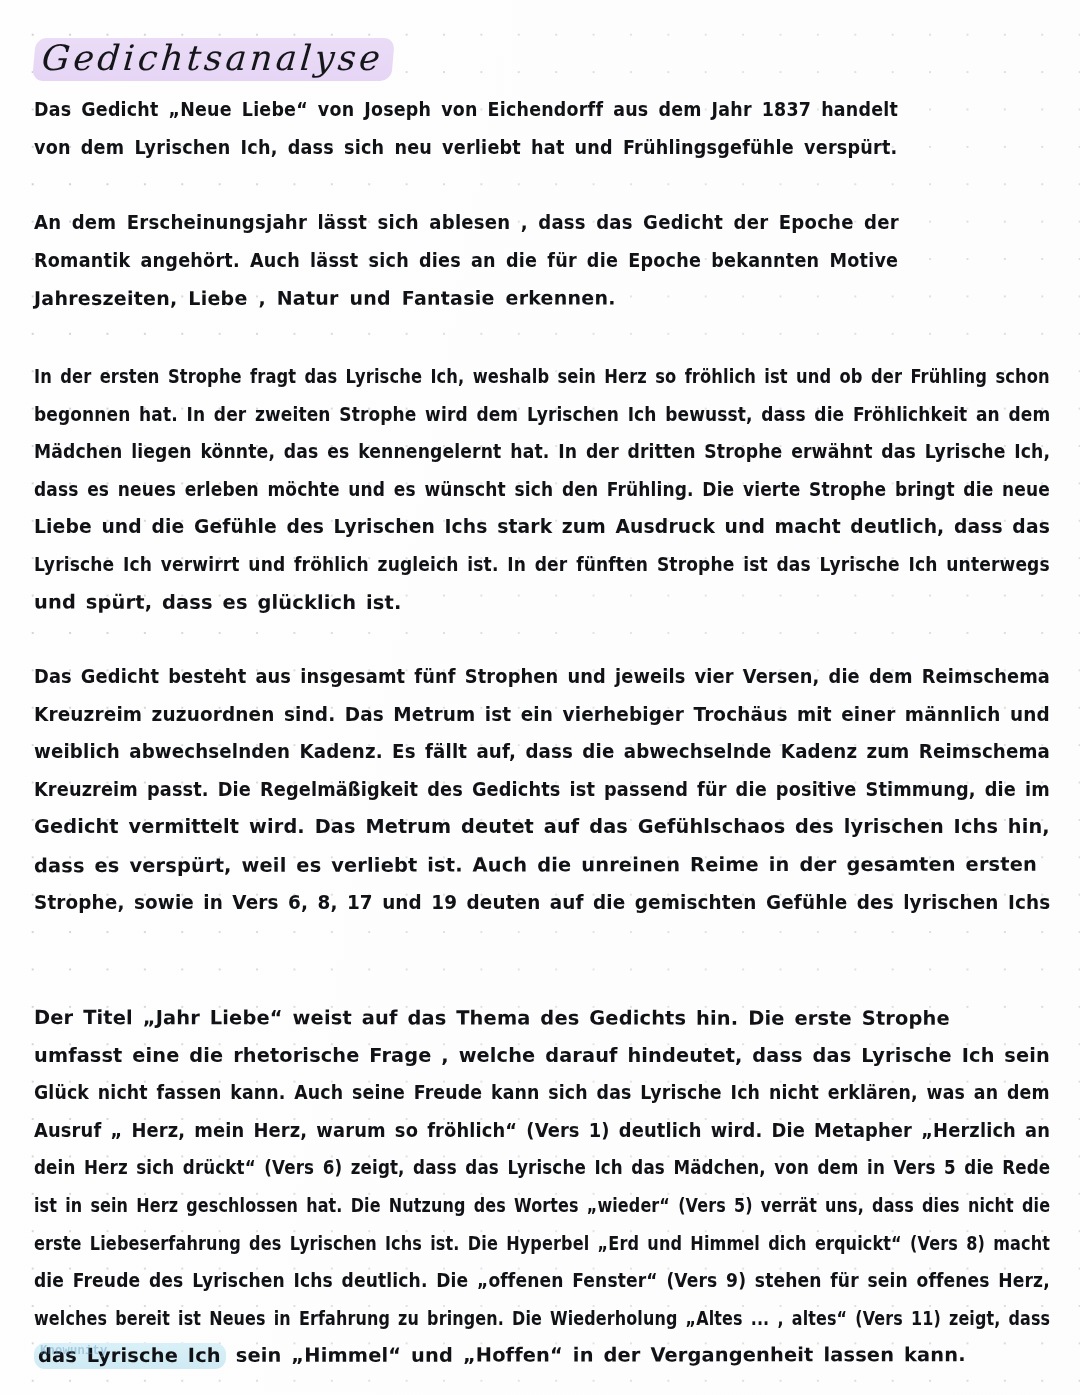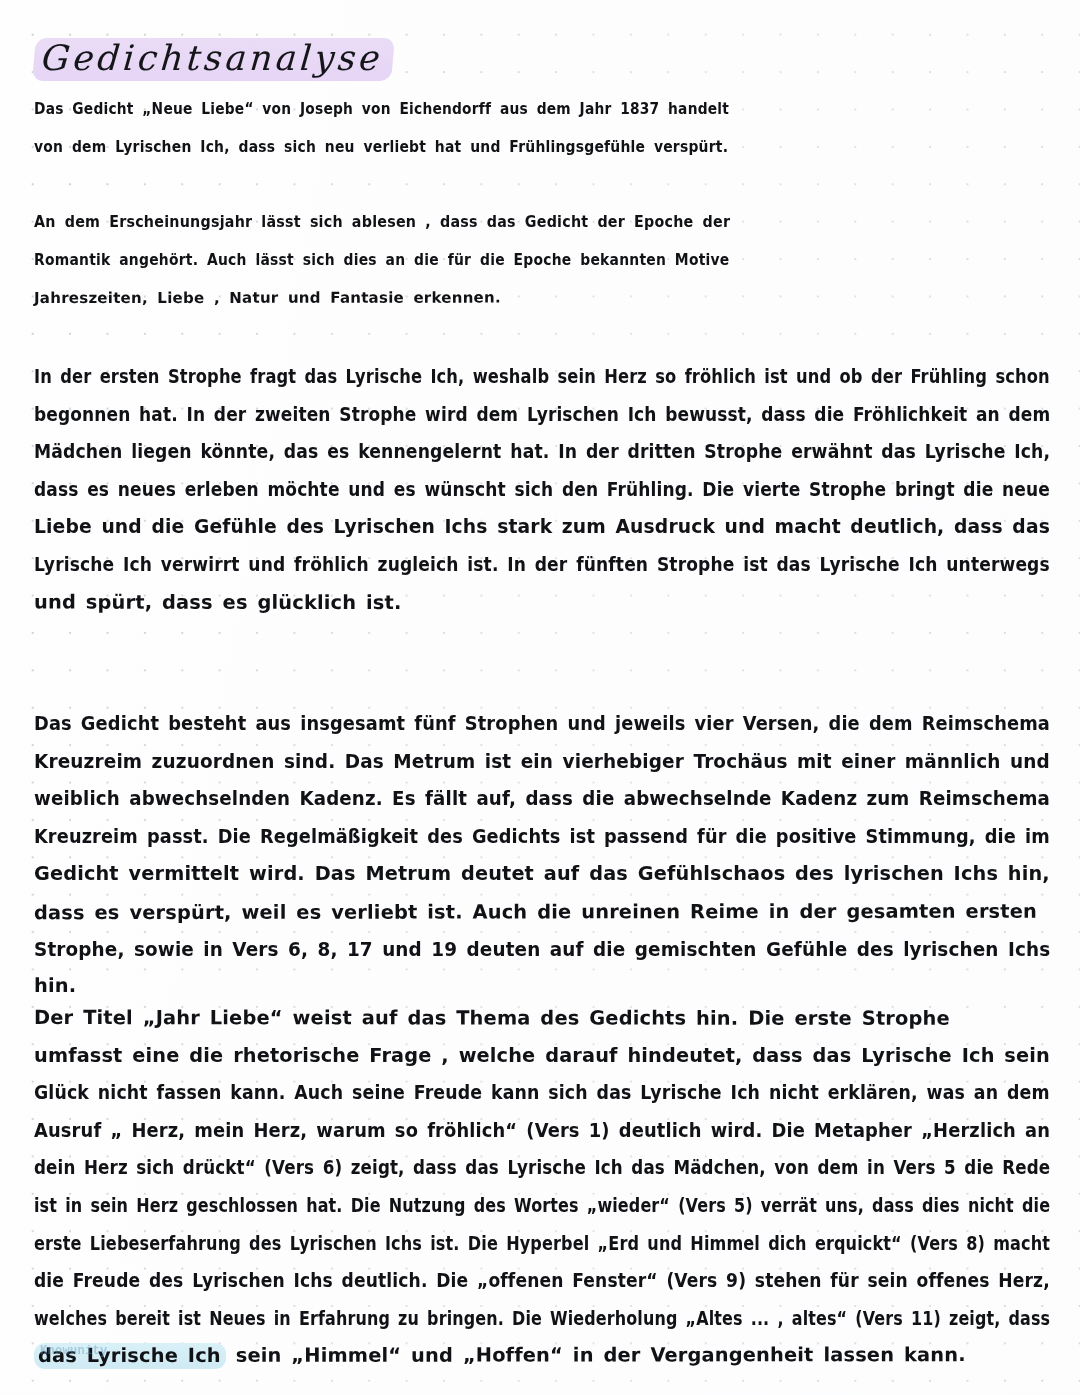--- a/index.html
+++ b/index.html
@@ -78,28 +78,28 @@
     font-weight: 600;
     text-align: left;
     word-spacing: 2.4px;
   }
   .para .ln {
     display: block;
     white-space: nowrap;
   }
 
   
-  .size-lg { font-size: 15px; line-height: 38px; letter-spacing: 0.25px; word-spacing: 4px; }
+  .size-lg { font-size: 19px; line-height: 38px; letter-spacing: 0.25px; word-spacing: 4px; }
   
   .size-md { font-size: 19.4px; line-height: 37.6px; letter-spacing: 0.15px; word-spacing: 3px; }
 
   #p1 { top: 90px; }
   #p2 { top: 203px; }
   #p3 { top: 358px; }
-  #p4 { top: 658px; margin-top: 47px; }
+  #p4 { top: 658px; }
   #p5 { top: 999px; }
 
   .hl-blue {
     background: linear-gradient(#d9f0f7, #cfeaf4);
     border-radius: 11px;
     padding: 1px 5px 2px 4px;
     box-decoration-break: clone;
     -webkit-box-decoration-break: clone;
     position: relative;
   }
@@ -157,21 +157,20 @@
   </div>
 
   <div class="para hand size-md" id="p4">
     <span class="ln j1" style="display: block; transform-origin: left center; transform: scaleX(0.9178);">Das Gedicht besteht aus insgesamt fünf Strophen und jeweils vier Versen, die dem Reimschema</span>
     <span class="ln j4" style="display: block; transform-origin: left center; transform: scaleX(0.9513);">Kreuzreim zuzuordnen sind. Das Metrum ist ein vierhebiger Trochäus mit einer männlich und</span>
     <span class="ln j2" style="display: block; transform-origin: left center; transform: scaleX(0.9399);">weiblich abwechselnden Kadenz. Es fällt auf, dass die abwechselnde Kadenz zum Reimschema</span>
     <span class="ln j5" style="display: block; transform-origin: left center; transform: scaleX(0.9137);">Kreuzreim passt. Die Regelmäßigkeit des Gedichts ist passend für die positive Stimmung, die im</span>
     <span class="ln j3" style="display: block; transform-origin: left center; transform: scaleX(0.9941);">Gedicht vermittelt wird. Das Metrum deutet auf das Gefühlschaos des lyrischen Ichs hin,</span>
     <span class="ln j1">dass es verspürt, weil es verliebt ist. Auch die unreinen Reime in der gesamten ersten</span>
     <span class="ln j4" style="display: block; transform-origin: left center; transform: scaleX(0.9478);">Strophe, sowie in Vers 6, 8, 17 und 19 deuten auf die gemischten Gefühle des lyrischen Ichs</span>
-    <span class="ln j2">hin.</span>
   </div>
 
   <div class="para hand size-md" id="p5">
     <span class="ln j3">Der Titel „Jahr Liebe“ weist auf das Thema des Gedichts hin. Die erste Strophe</span>
     <span class="ln j1" style="display: block; transform-origin: left center; transform: scaleX(0.9951);">umfasst eine die rhetorische Frage , welche darauf hindeutet, dass das Lyrische Ich sein</span>
     <span class="ln j5" style="display: block; transform-origin: left center; transform: scaleX(0.8944);">Glück nicht fassen kann. Auch seine Freude kann sich das Lyrische Ich nicht erklären, was an dem</span>
     <span class="ln j2" style="display: block; transform-origin: left center; transform: scaleX(0.9211);">Ausruf „ Herz, mein Herz, warum so fröhlich“ (Vers 1) deutlich wird. Die Metapher „Herzlich an</span>
     <span class="ln j4" style="display: block; transform-origin: left center; transform: scaleX(0.8617);">dein Herz sich drückt“ (Vers 6) zeigt, dass das Lyrische Ich das Mädchen, von dem in Vers 5 die Rede</span>
     <span class="ln j1" style="display: block; transform-origin: left center; transform: scaleX(0.824);">ist in sein Herz geschlossen hat. Die Nutzung des Wortes „wieder“ (Vers 5) verrät uns, dass dies nicht die</span>
     <span class="ln j3" style="display: block; transform-origin: left center; transform: scaleX(0.8294);">erste Liebeserfahrung des Lyrischen Ichs ist. Die Hyperbel „Erd und Himmel dich erquickt“ (Vers 8) macht</span>

